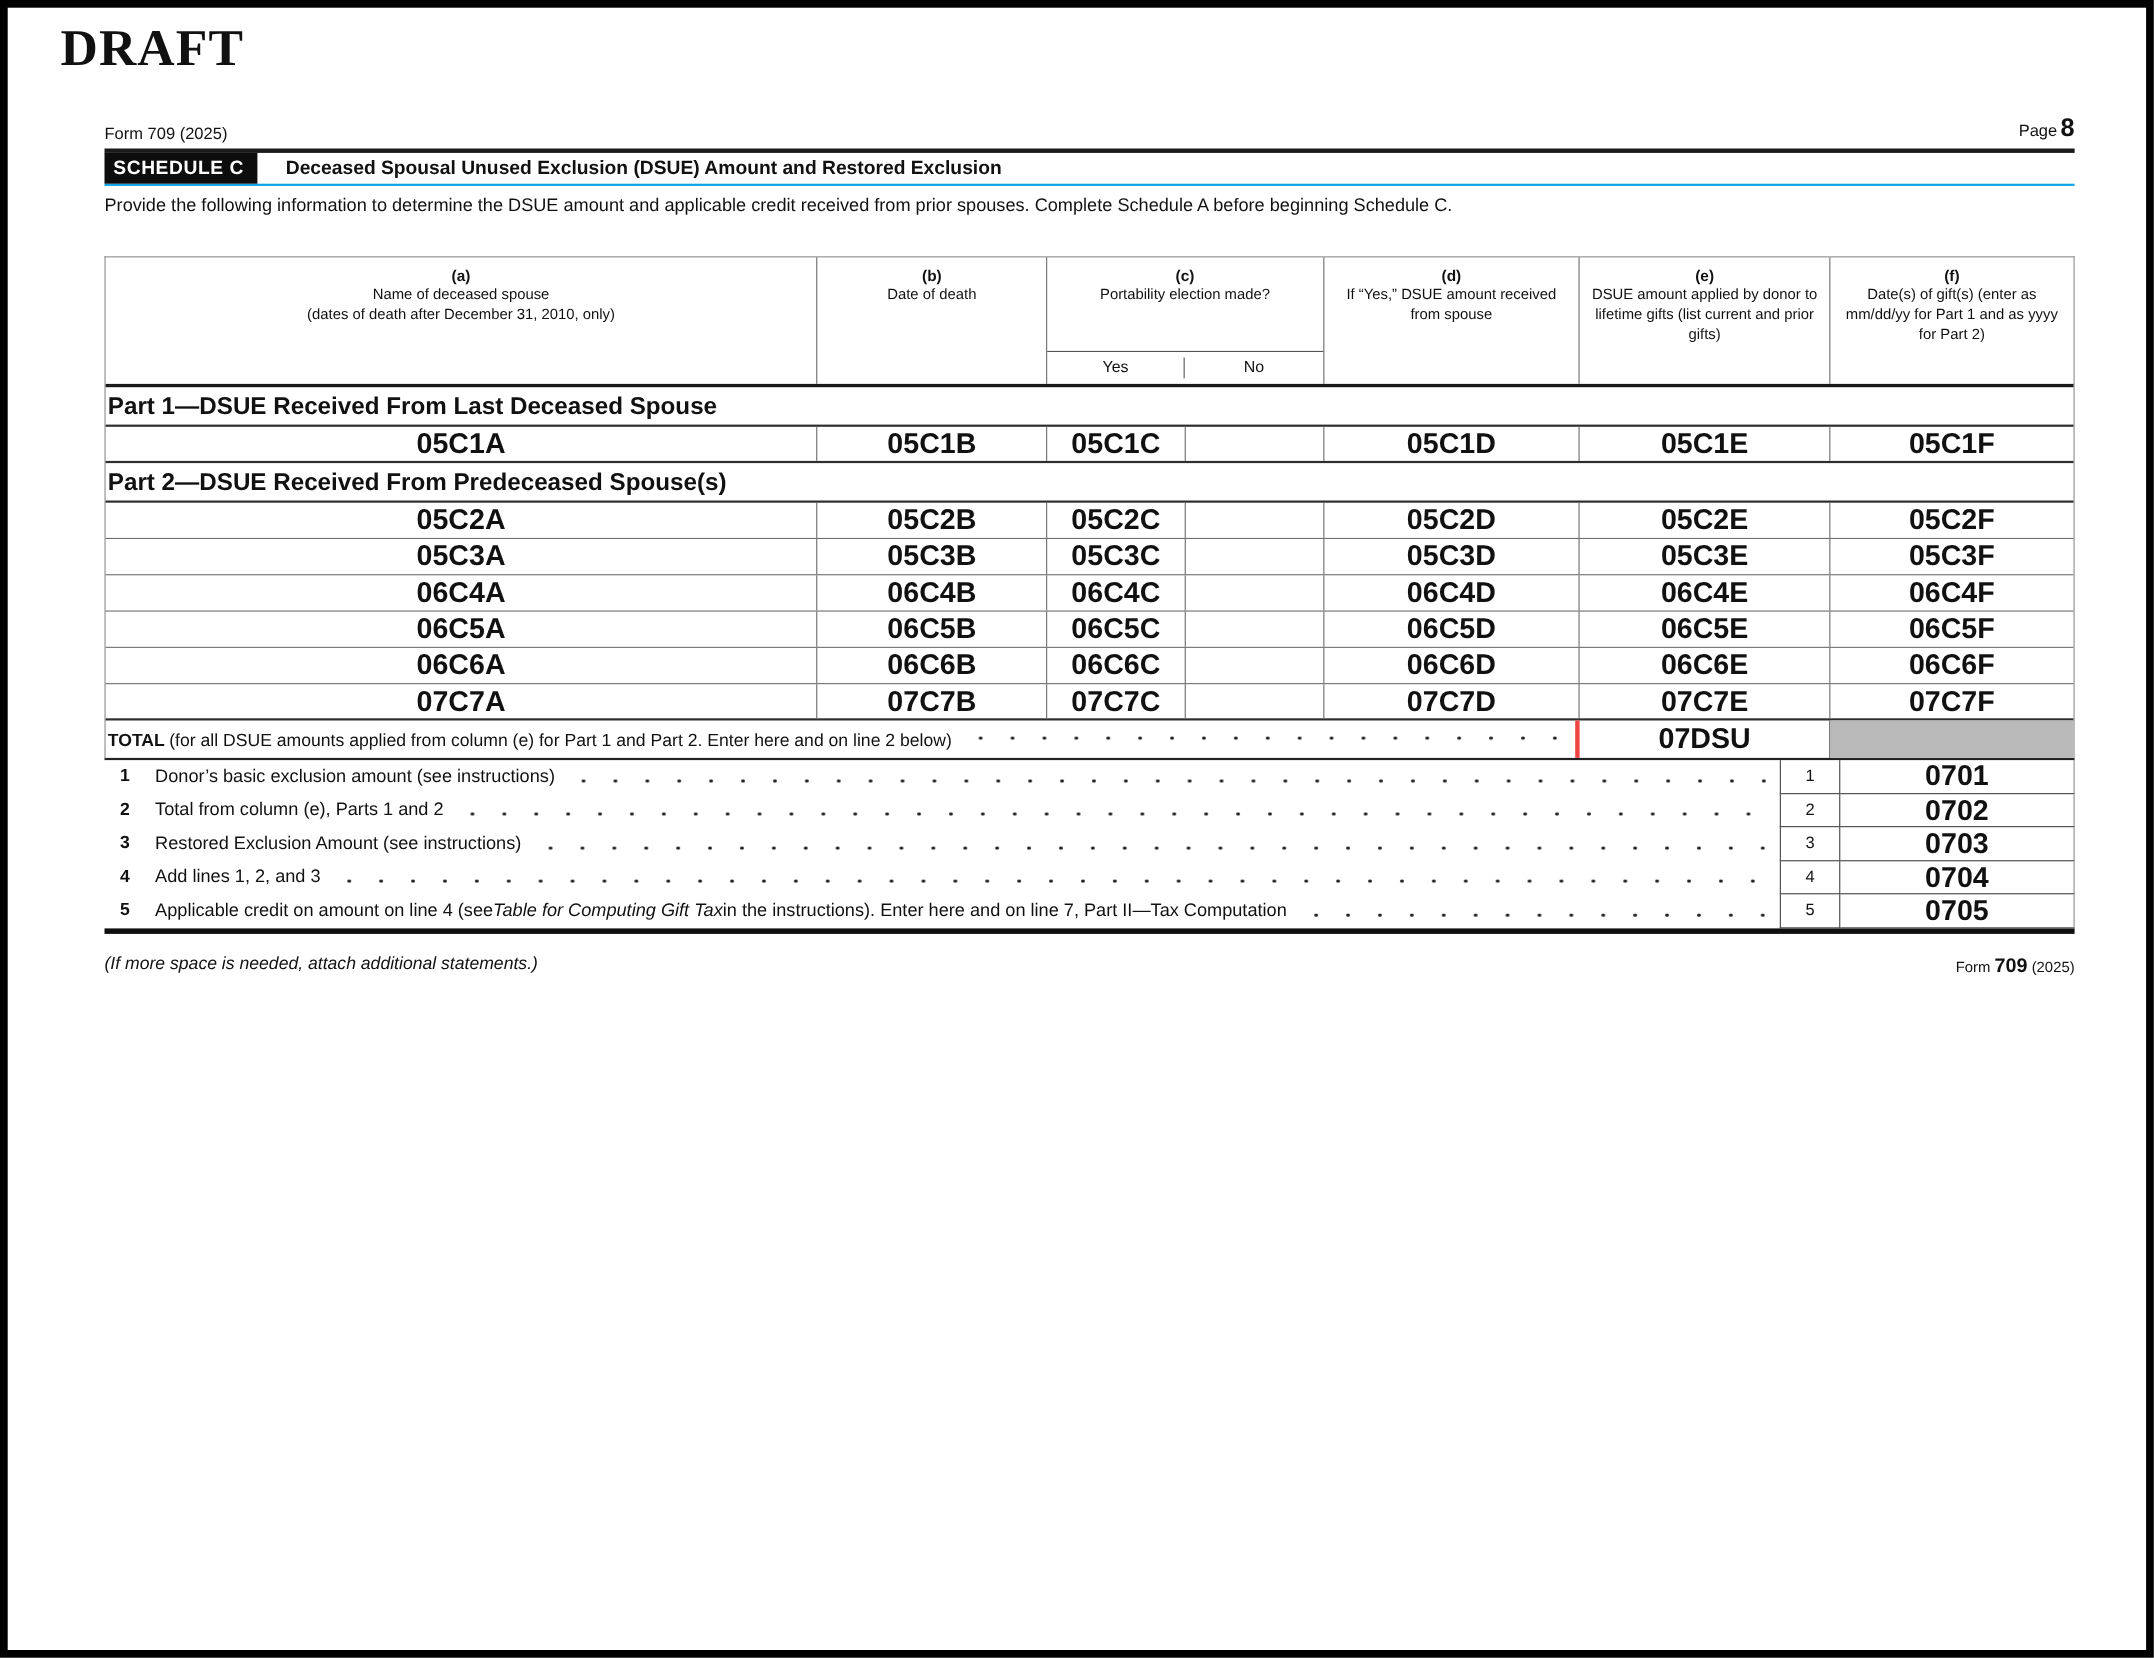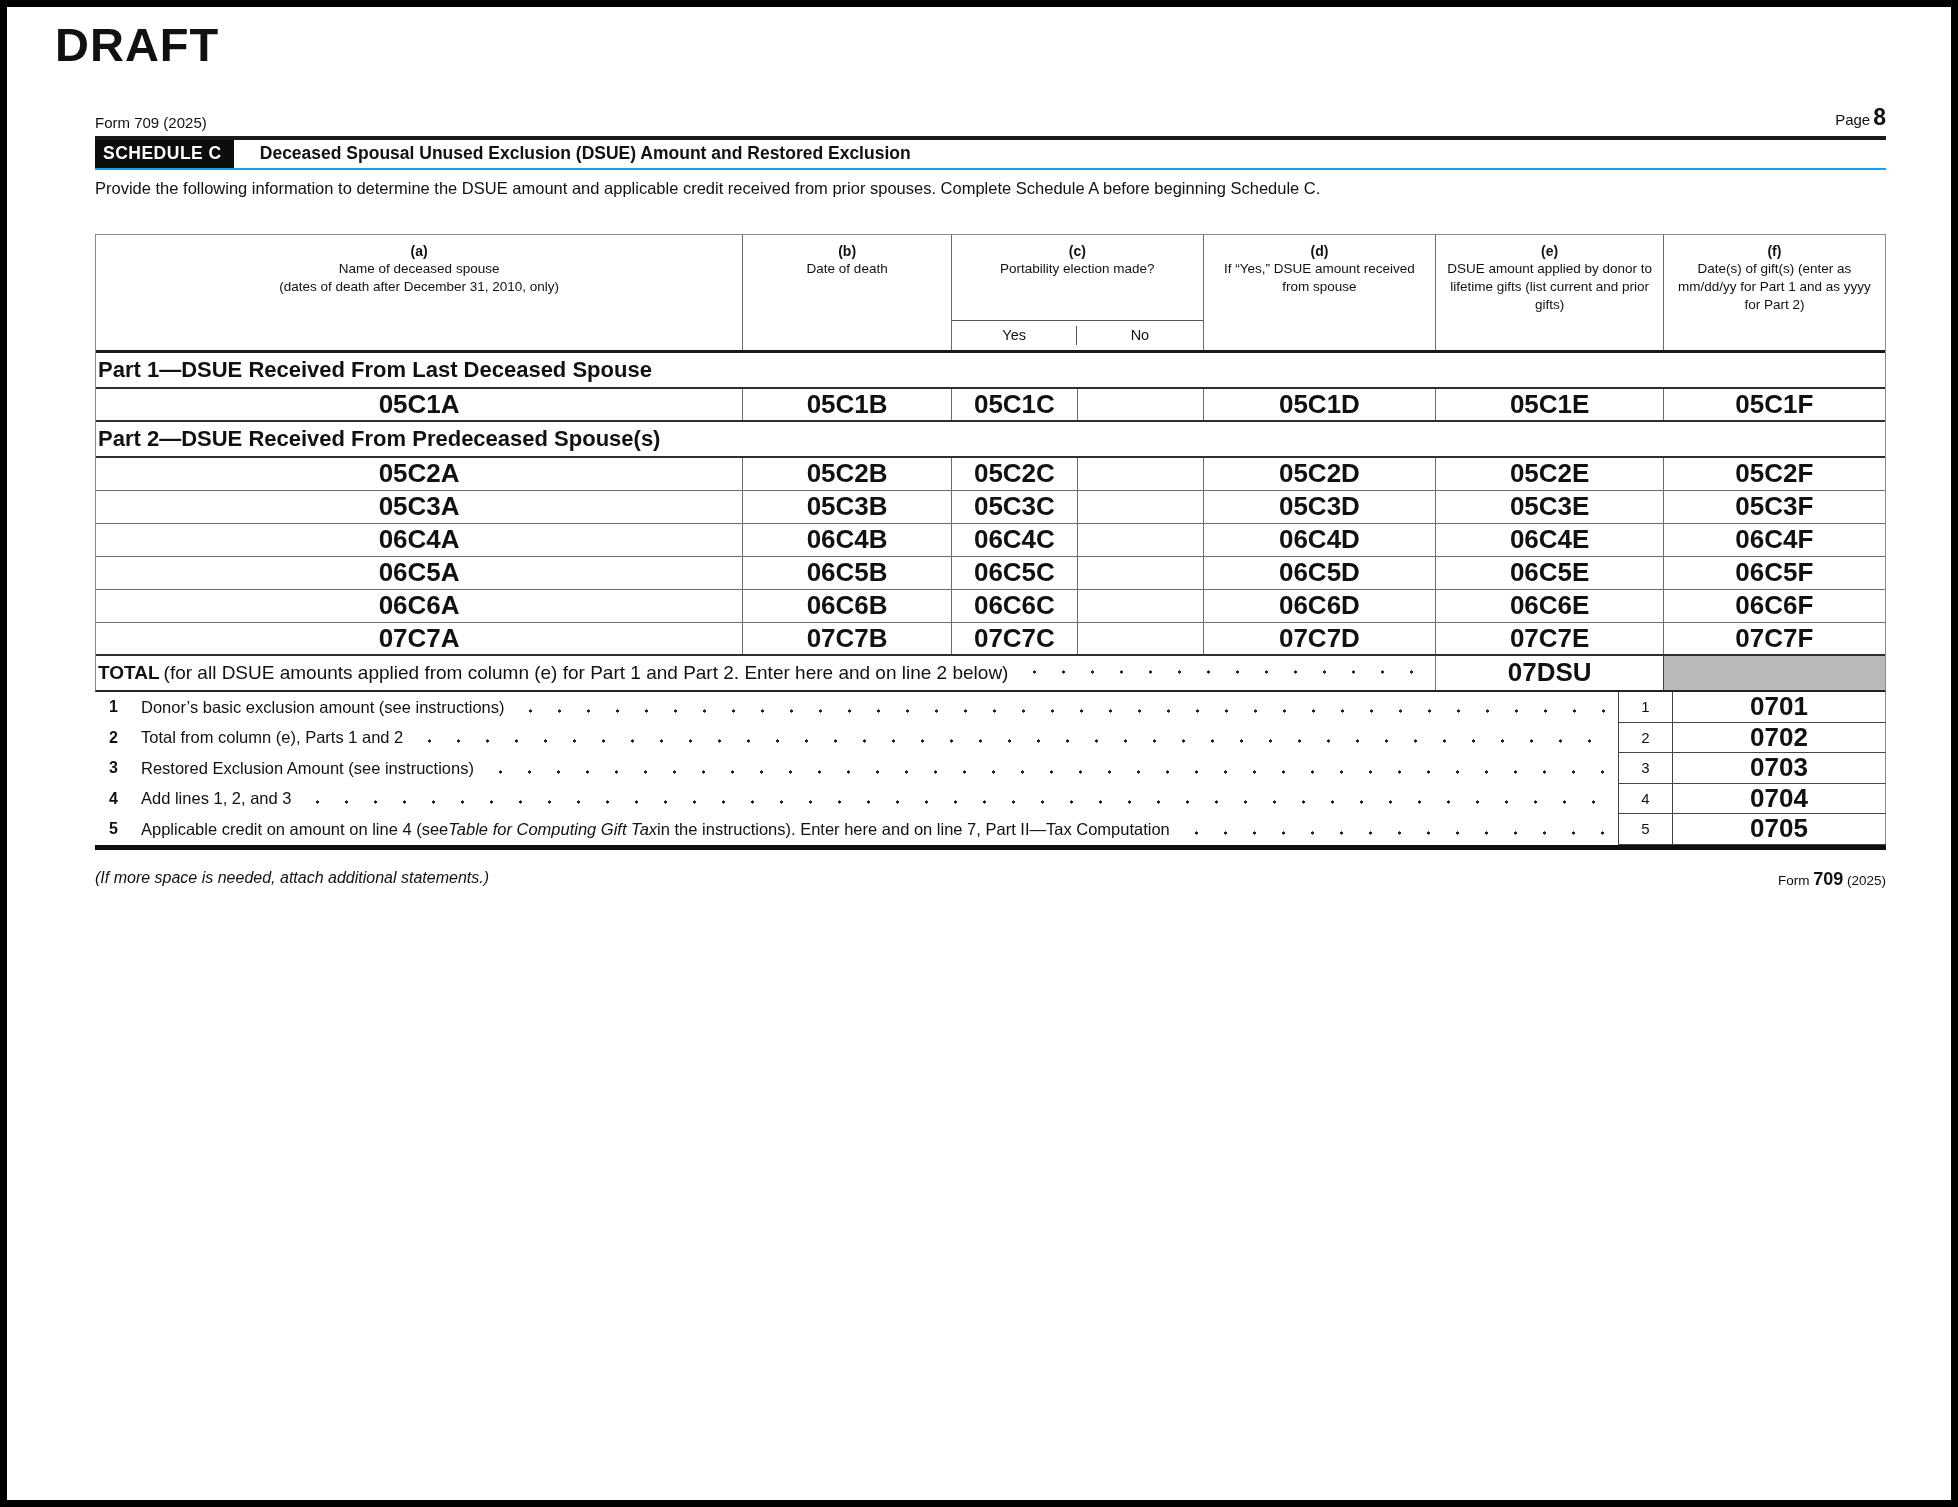--- a/index.html
+++ b/index.html
@@ -14,20 +14,21 @@
     position: relative;
     width: 1958px; height: 1507px;
     border: 7px solid #000;
     background: #fff;
   }
   .draft {
     margin: 10px 0 0 48px;
     font-size: 47px;
     font-weight: bold;
     letter-spacing: 1px;
+    font-family: Liberation Serif, serif;
   }
   .content { margin: 0 72px 0 88px; width: 1791px; }
 
   
   .meta-row {
     margin-top: 32px;
     display: flex;
     justify-content: space-between;
     align-items: flex-end;
     padding-bottom: 5px;
@@ -98,23 +99,23 @@
     font-weight: bold; font-size: 26px;
     line-height: 31px;
     overflow: hidden; white-space: nowrap;
   }
   .data-cell:last-child { border-right: none; }
 
   .total-row { height: 34px; }
   .total-label {
     grid-column: span 5;
     display: flex; align-items: flex-end;
-    font-size: 19px;
+    font-size: 16px;
     padding: 0 0 6px 2px;
-    border-right: 1px solid #ef4444;
+    border-right: 4px solid #ef4444;
   }
   .total-label b { font-weight: bold; margin-right: 4px; }
   .total-e {
     border-right: 1px solid #444;
     text-align: center; font-weight: bold; font-size: 26px; line-height: 32px;
   }
   .total-f { background: #b9b9b9; }
 
   .dots {
     flex: 1; align-self: stretch;

